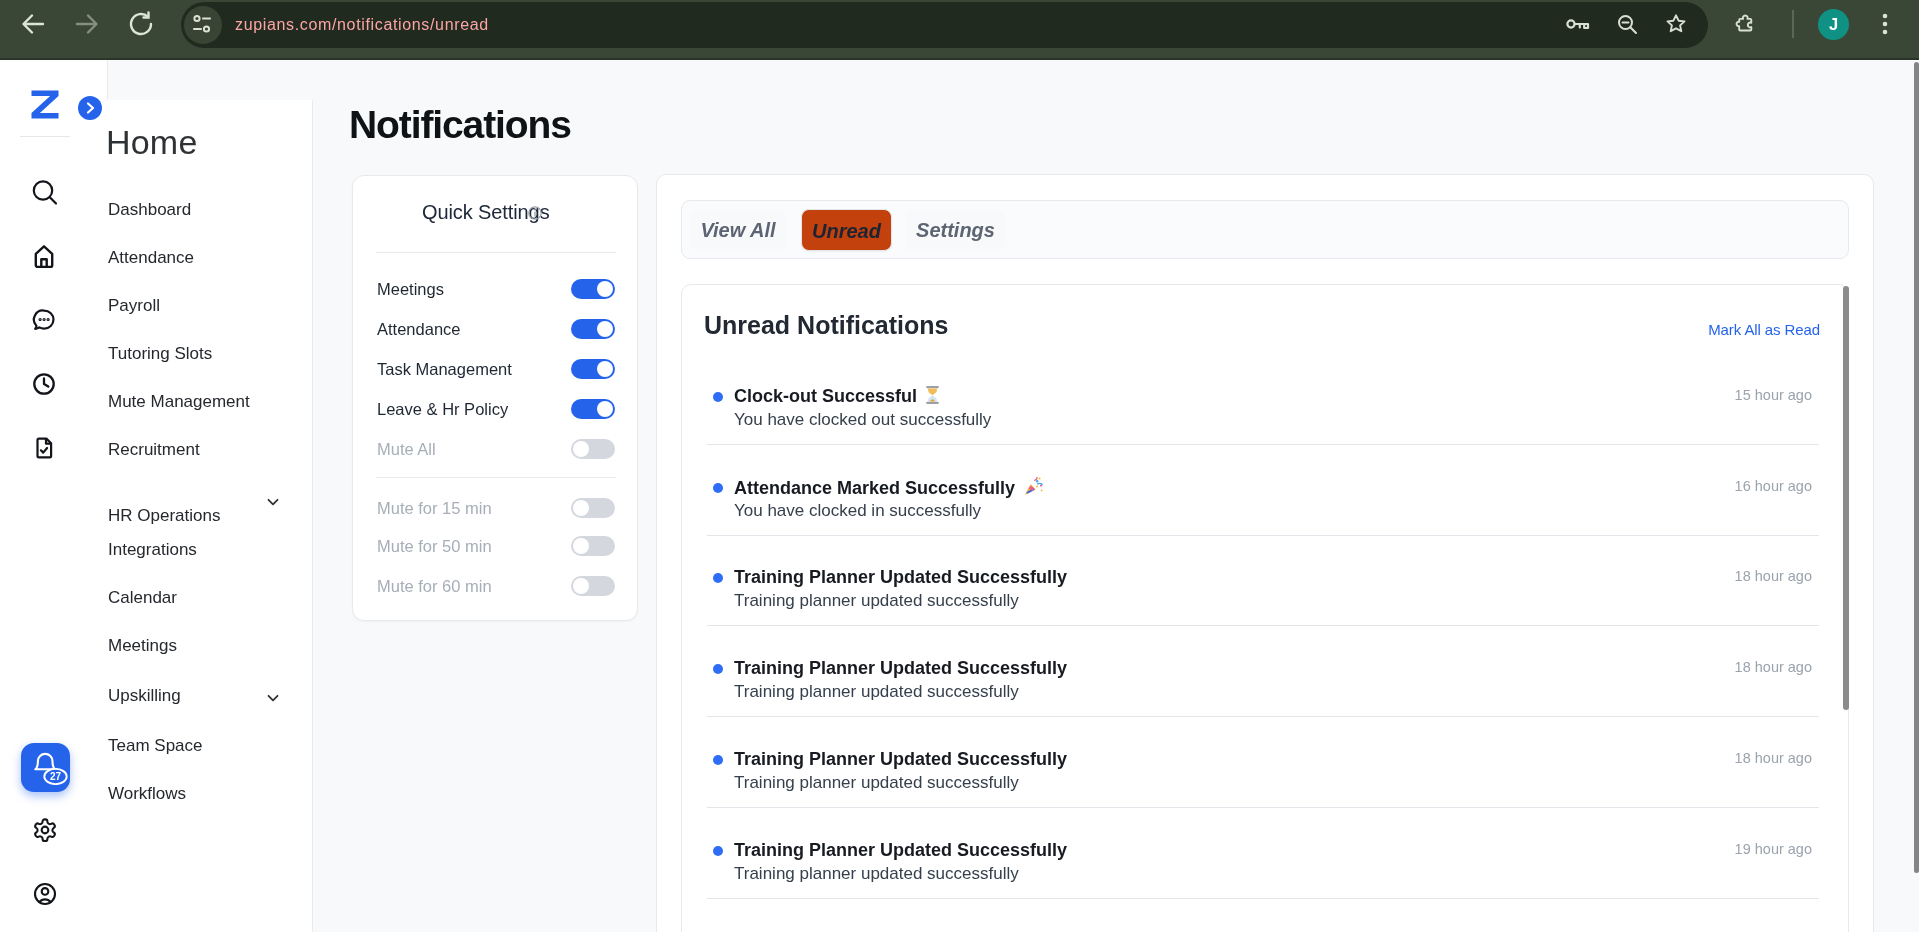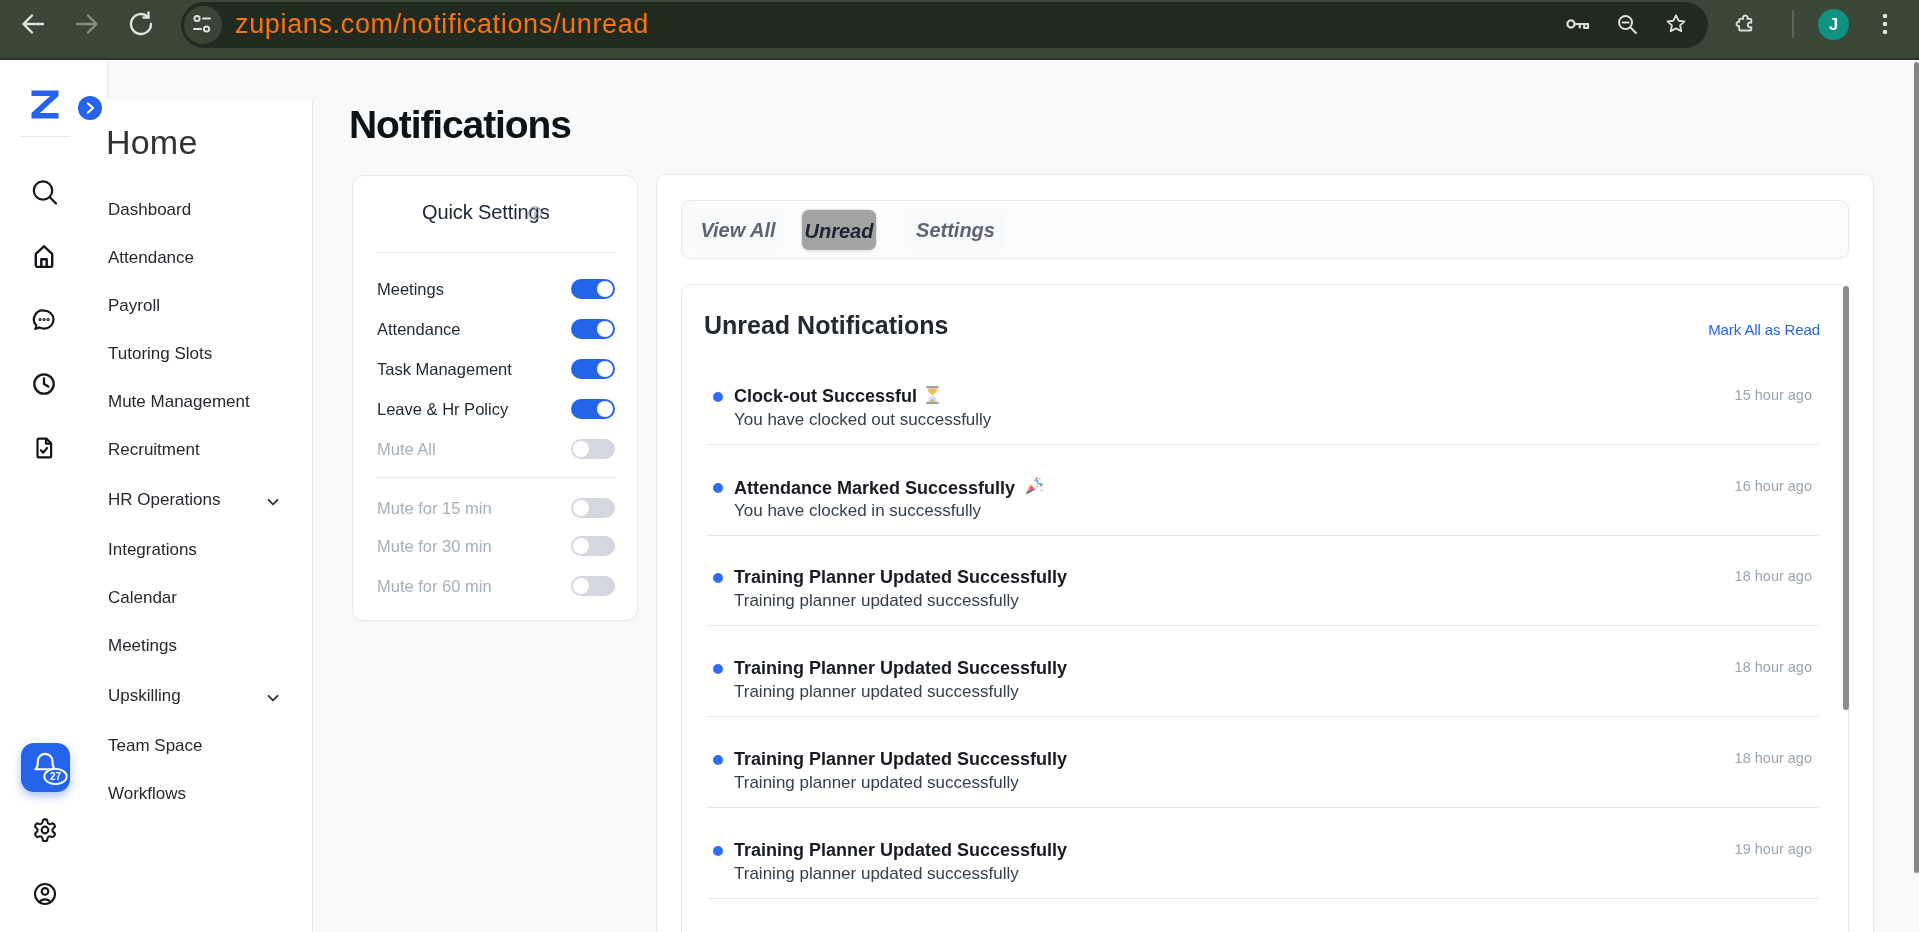--- a/index.html
+++ b/index.html
@@ -4,21 +4,21 @@
 <style>
   * { margin:0; padding:0; box-sizing:border-box; }
   html,body { width:1919px; height:932px; overflow:hidden; }
   body { font-family:"Liberation Sans", sans-serif; background:#f8f9fa; position:relative; }
   .abs { position:absolute; }
 
   
   #chrome { position:absolute; left:0; top:0; width:1919px; height:60px; background:#3a4736; border-bottom:2px solid #2a3428; }
   #omni { position:absolute; left:181px; top:2px; width:1527px; height:46px; border-radius:23px; background:#212a1f; }
   #tunebg { position:absolute; left:184px; top:6px; width:38px; height:38px; border-radius:50%; background:#394435; }
-  #url { position:absolute; left:235px; top:0; height:46px; line-height:49px; font-size:27px; color:#f97316; letter-spacing:0.65px; }
+  #url { position:absolute; left:235px; top:0; height:46px; line-height:49px; font-size:16px; color:#fca5a5; letter-spacing:0.65px; }
 
   
   #app { position:absolute; left:0; top:60px; width:1919px; height:872px; background:#f8f9fa; }
   #rail { position:absolute; left:0; top:0; width:108px; height:872px; background:#fff; border-right:1px solid #e9eaec; }
   #menu { position:absolute; left:90px; top:0; width:223px; height:872px; background:#fff; border-right:1px solid #e9eaec;margin-top:40px; }
   #zhr { position:absolute; left:20px; top:76px; width:50px; height:1px; background:#e4e6e9; }
   #expand { position:absolute; left:78px; top:36px; width:24px; height:24px; border-radius:50%; background:#2563eb; }
   #home-t { position:absolute; left:16px; top:23px; font-size:34px; font-weight:500; color:#2f3235; letter-spacing:0.2px;}
   .nav { position:absolute; left:18px; font-size:17px; color:#25292e; }
 
@@ -37,21 +37,21 @@
   .tgl.off { background:#d4d8de; }
   .tgl .knob { position:absolute; top:2px; width:16px; height:16px; border-radius:50%; background:#fff; }
   .tgl.on .knob { right:2px; }
   .tgl.off .knob { left:2px; }
 
   
   #panel { position:absolute; left:656px; top:114px; width:1218px; height:800px; background:#fff; border:1px solid #e7e9ec; border-radius:10px; }
   #tabbar { position:absolute; left:24px; top:25px; width:1168px; height:59px; background:#fafbfc; border:1px solid #e7e9ec; border-radius:9px; }
   .tab { position:absolute; top:8px; height:42px; line-height:42px; text-align:center; font-size:20px; border-radius:8px;font-style:italic; }
   #tab1 { left:8px; width:96px; color:#5d6573; font-weight:600; background:#f8f9fa; }
-  #tab2 { left:119px; width:76px; color:#1c2433; font-weight:700; background:#a3a3a3; border:1px solid #e3e6ea; box-shadow:0 1px 2px rgba(16,24,40,.05); }
+  #tab2 { left:119px; width:91px; color:#1c2433; font-weight:700; background:#c2410c; border:1px solid #e3e6ea; box-shadow:0 1px 2px rgba(16,24,40,.05); }
   #tab3 { left:224px; width:99px; color:#5d6573; font-weight:600; background:#f8f9fa; }
 
   #ncard { position:absolute; left:24px; top:109px; width:1168px; height:700px; background:#fff; border:1px solid #e7e9ec; border-radius:10px; }
   #ntitle { position:absolute; left:22px; top:26px; font-size:25px; font-weight:700; color:#222933; }
   #markall { position:absolute; right:28px; top:36px; font-size:15px; color:#2563eb; font-weight:500; letter-spacing:-0.1px; }
   .nrow { position:absolute; left:25px; width:1105px; }
   .ndot { position:absolute; left:6px; top:2px; width:10px; height:10px; border-radius:50%; background:#2f6df6; }
   .nttl { position:absolute; left:27px; top:-4px; font-size:18px; font-weight:700; color:#171b21; }
   .nsub { position:absolute; left:27px; top:20px; font-size:17px; color:#36404d; }
   .ntime { position:absolute; right:0px; top:-3px; font-size:14.5px; color:#9ba3ad; }
@@ -156,21 +156,21 @@
       </svg>
   </div>
   <div id="menu">
     <div id="home-t">Home</div>
     <div class="nav" style="top:100px">Dashboard</div>
     <div class="nav" style="top:148px">Attendance</div>
     <div class="nav" style="top:196px">Payroll</div>
     <div class="nav" style="top:244px">Tutoring Slots</div>
     <div class="nav" style="top:292px">Mute Management</div>
     <div class="nav" style="top:340px">Recruitment</div>
-    <div class="nav" style="top:390px">HR Operations</div>
+    <div class="nav" style="top:406px">HR Operations</div>
     <svg class="abs" style="left:175px;top:394px" width="16" height="16" viewBox="0 0 16 16" fill="none" stroke="#2e3338" stroke-width="1.8" stroke-linecap="round" stroke-linejoin="round">
         <path d="M3.5 5.8 8 10.3l4.5-4.5"></path>
       </svg>
     <div class="nav" style="top:440px">Integrations</div>
     <div class="nav" style="top:488px">Calendar</div>
     <div class="nav" style="top:536px">Meetings</div>
     <div class="nav" style="top:586px">Upskilling</div>
     <svg class="abs" style="left:175px;top:590px" width="16" height="16" viewBox="0 0 16 16" fill="none" stroke="#2e3338" stroke-width="1.8" stroke-linecap="round" stroke-linejoin="round">
         <path d="M3.5 5.8 8 10.3l4.5-4.5"></path>
       </svg>
@@ -224,21 +224,21 @@
         </span>
       </div>
     <div id="qhr2"></div>
     <div class="qrow" style="top:320px">
         <span class="qlab mut">Mute for 15 min</span>
         <span class="tgl off">
           <span class="knob"></span>
         </span>
       </div>
     <div class="qrow" style="top:358px">
-        <span class="qlab mut">Mute for 30 min</span>
+        <span class="qlab mut">Mute for 50 min</span>
         <span class="tgl off">
           <span class="knob"></span>
         </span>
       </div>
     <div class="qrow" style="top:398px">
         <span class="qlab mut">Mute for 60 min</span>
         <span class="tgl off">
           <span class="knob"></span>
         </span>
       </div>

